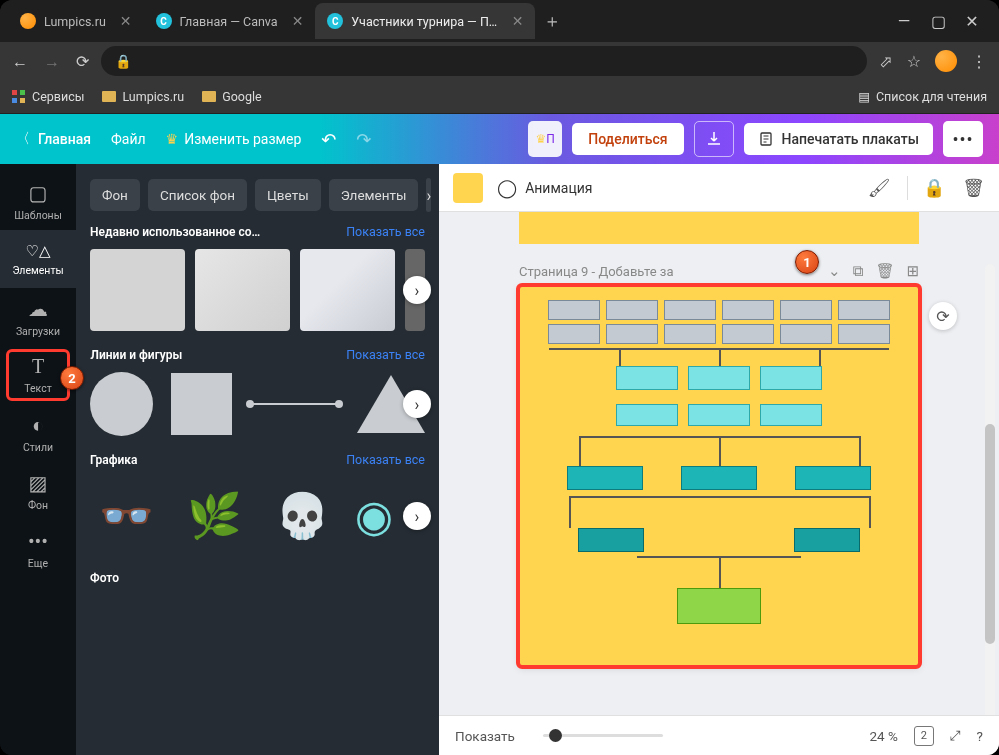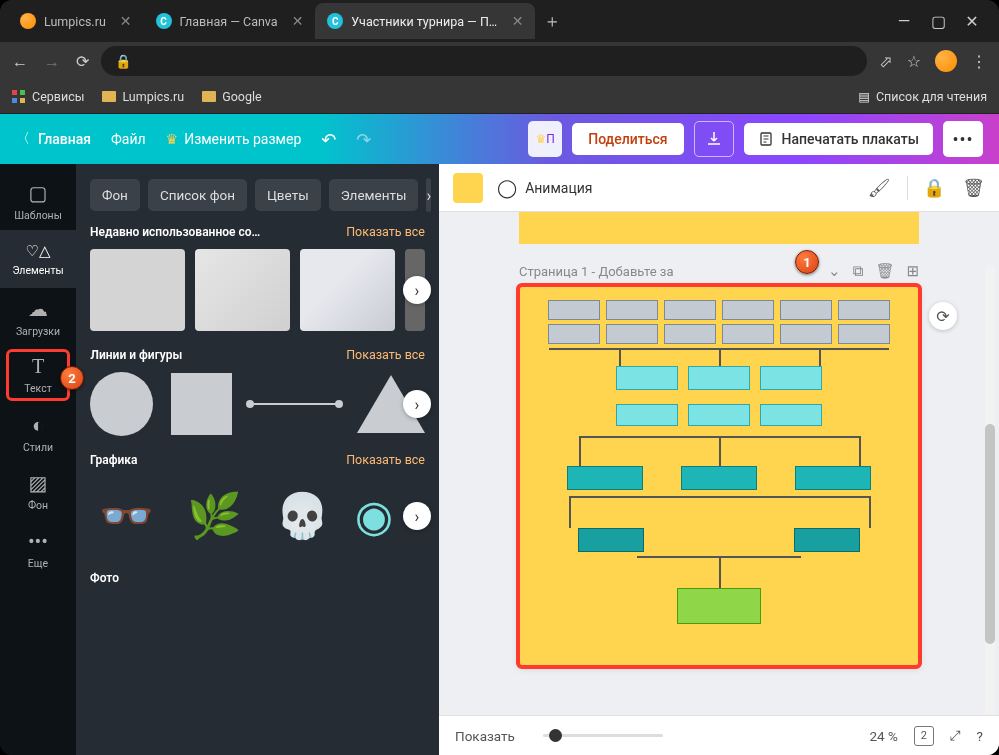--- a/index.html
+++ b/index.html
@@ -58,21 +58,21 @@
 
 
 .panel { width: 363px; background: #252c33; display: flex; flex-direction: column; padding: 14px 0 0 0; position: relative; }
 .search-box { margin: 0 14px 14px; background: #fff; border-radius: 5px; height: 40px; display: flex; align-items: center; padding: 0 12px; gap: 10px; color: #777; font-size: 14.5px; }
 .chip-row { display: flex; gap: 8px; padding: 0 14px 12px; align-items: center; }
 .chip { background: #3a4149; color: #ddd; padding: 8px 12px; border-radius: 5px; font-size: 13.5px; white-space: nowrap; }
 .chip-nav { background: #3a4149; color: #ddd; width: 28px; height: 34px; border-radius: 5px; display: flex; align-items: center; justify-content: center; }
 .section { padding: 0 14px 16px; }
 .sec-head { display: flex; justify-content: space-between; align-items: center; margin-bottom: 10px; }
 .sec-title { color: #fff; font-weight: 600; font-size: 12px; white-space: nowrap; overflow: hidden; text-overflow: ellipsis; max-width: 220px;}
-.sec-all { color: #fdba74; font-size: 12.5px; }
+.sec-all { color: #3b82f6; font-size: 12.5px; }
 .thumb-row { display: flex; gap: 10px; position: relative; }
 .thumb { width: 95px; height: 82px; background: #d4d4d4; border-radius: 4px; }
 .thumb.t2 { background: linear-gradient(135deg, #e6e6e6, #d0d0d0); }
 .thumb.t3 { background: linear-gradient(135deg, #e6e8ee 40%, #c8cbd2); }
 .row-arrow { position: absolute; right: -6px; top: 50%; transform: translateY(-50%); width: 28px; height: 28px; border-radius: 50%; background: #fff; display: flex; align-items: center; justify-content: center; color: #333; box-shadow: 0 1px 4px rgba(0,0,0,.3); }
 .shapes-row { display: flex; gap: 18px; align-items: center; position: relative; }
 .shape-circle { width: 64px; height: 64px; background: #c9cdd1; border-radius: 50%; }
 .shape-square { width: 62px; height: 62px; background: #c9cdd1; }
 .shape-line { width: 90px; height: 2px; background: #c9cdd1; position: relative; }
 .shape-line:before,.shape-line:after { content:''; position:absolute; top:-3px; width:8px; height:8px; border-radius:50%; background:#c9cdd1; }
@@ -335,21 +335,21 @@
         <div class="ctx-right">
           <span>🖌</span>
           <span class="ctx-sep"></span>
           <span>🔒</span>
           <span>🗑</span>
         </div>
       </div>
       <div class="canvas-scroll">
         <div class="page-strip"></div>
         <div class="page-header">
-          <span class="page-title"><span>Страница 1 - Добавьте за</span></span>
+          <span class="page-title"><span>Страница 9 - Добавьте за</span></span>
           <div class="marker1">1</div>
           <div class="page-tools">
             <span>⌃</span>
             <span>⌄</span>
             <span>⧉</span>
             <span>🗑</span>
             <span>⊞</span>
           </div>
         </div>
         <div class="poster-wrap">

